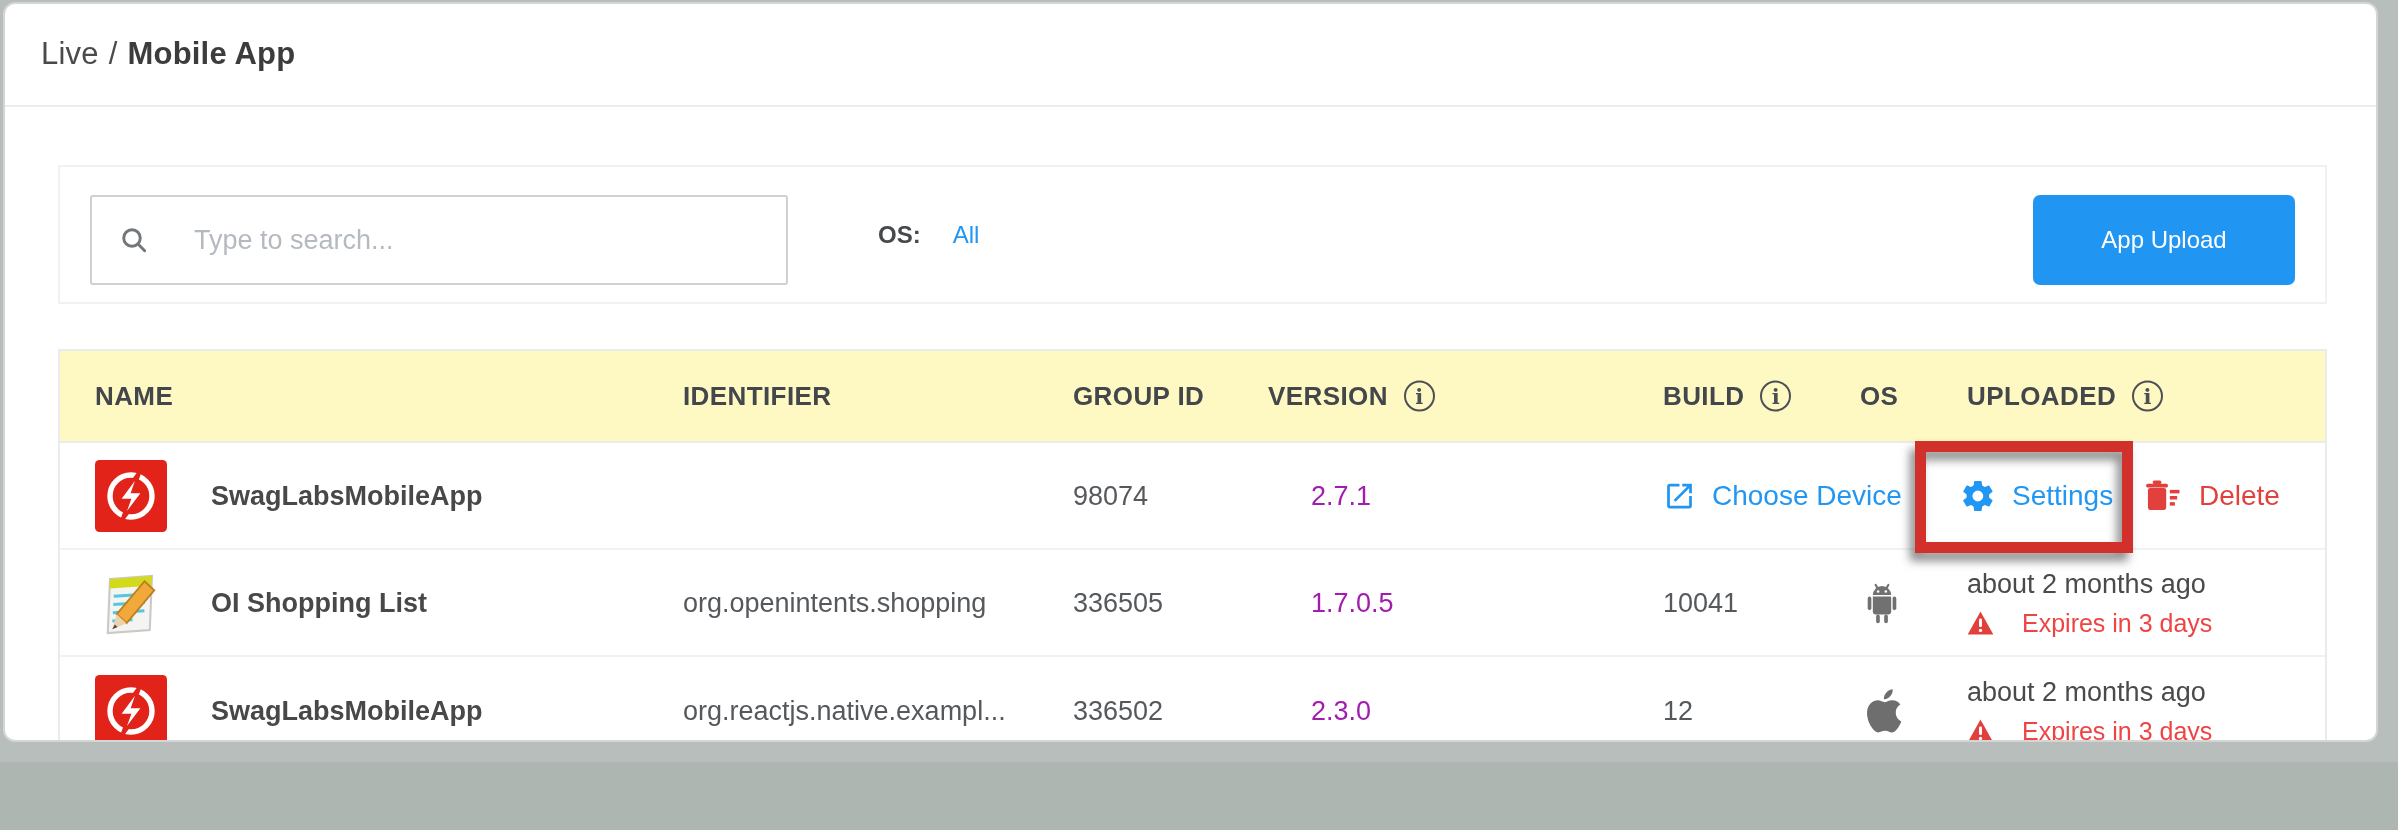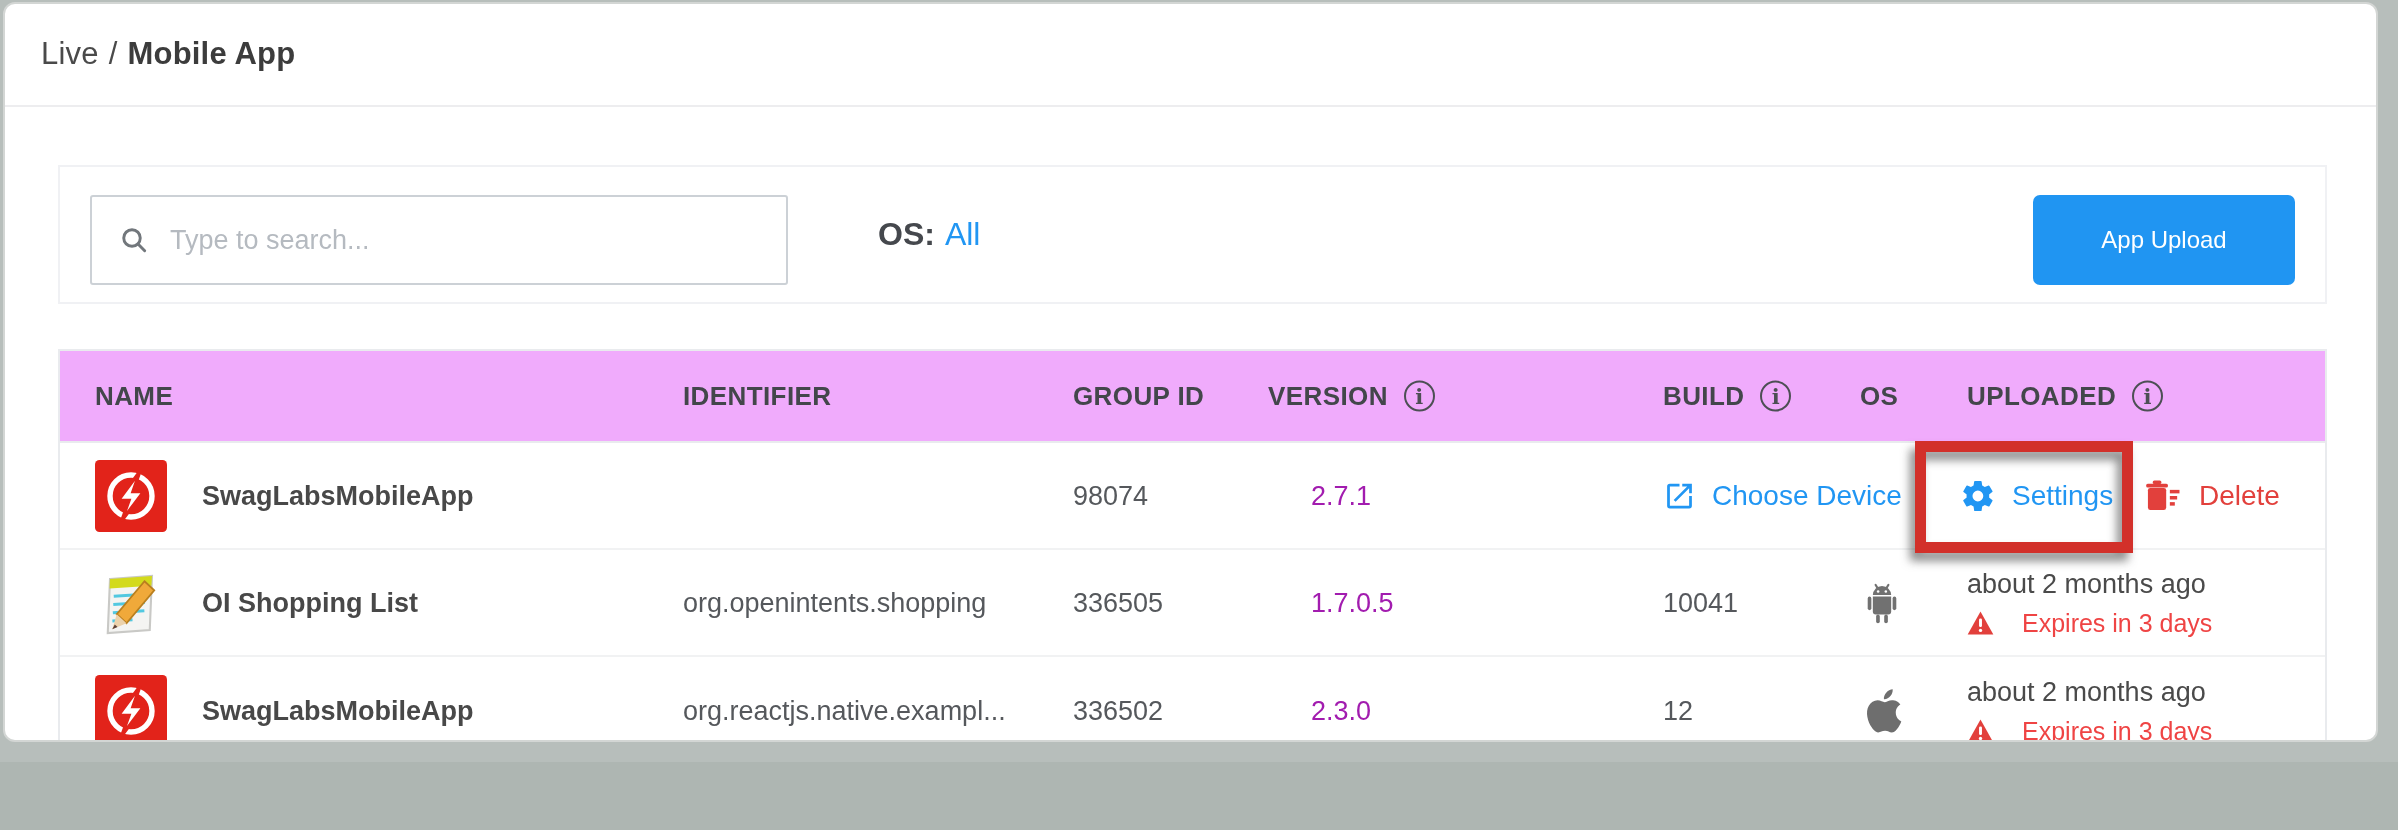--- a/index.html
+++ b/index.html
@@ -32,60 +32,60 @@
     position:absolute; left:53px; top:161px; width:2269px; height:139px;
     background:#fff; border:2px solid #f0f1f4;
   }
   .search-box {
     position:absolute; left:30px; top:28px; width:698px; height:90px;
     border:2px solid #ccd1d6; border-radius:3px; background:#fff;
     display:flex; align-items:center; padding:0 26px; gap:20px;
   }
   .search-box input {
     border:none; outline:none; flex:1; font-size:27px; color:#4a4a4a;
-    font-family:"Liberation Sans", sans-serif; background:transparent;
+    font-family:"Liberation Sans", sans-serif; background:transparent;margin-left:24px;
   }
   .search-box input::placeholder { color:#b5bac0; }
   .os-filter {
     position:absolute; left:818px; top:0; height:100%;
-    display:flex; align-items:center; gap:10px; font-size:32px;
+    display:flex; align-items:center; gap:32px; font-size:24px;
   }
   .os-filter .os-label { color:#45484d; font-weight:600; }
   .os-filter .os-value { color:#2196f3; cursor:pointer; }
   .upload-btn {
     position:absolute; right:30px; top:28px; width:262px; height:90px;
     background:#2095f2; border:none; border-radius:7px;
     color:#fff; font-size:24px; font-family:"Liberation Sans", sans-serif;
     display:flex; align-items:center; justify-content:center; cursor:pointer;
   }
   
   .table-card {
     position:absolute; left:53px; top:345px; width:2269px; height:417px;
     background:#fff; border:2px solid #e9ebee;
   }
   .thead {
-    position:relative; height:92px; background:#f0abfc;
+    position:relative; height:92px; background:#fef9c3;
     border-bottom:2px solid #e9ebee;
   }
   .th {
     position:absolute; top:50%; transform:translateY(-50%);
     display:flex; align-items:center; gap:16px;
     font-size:26px; font-weight:700; color:#43464b; letter-spacing:0.4px;
   }
   .info-badge {
     width:31px; height:31px; border:2.5px solid #4c4f54; border-radius:50%;
     display:inline-flex; align-items:center; justify-content:center;
     font-family:"DejaVu Serif", serif; font-size:21px; font-weight:700;
     color:#4c4f54; line-height:1; cursor:pointer;
   }
   .trow { position:relative; height:107px; border-bottom:2px solid #f1f2f3; background:#fff; }
   .trow:last-child { border-bottom:none; }
   .cell { position:absolute; top:50%; transform:translateY(-50%); font-size:27px; color:#4a4a4a; white-space:nowrap; }
   .app-icon { left:35px; width:72px; height:72px; }
-  .cell-name  { left:142px; font-weight:700; color:#484848; }
+  .cell-name  { left:151px; font-weight:700; color:#484848; }
   .cell-id    { left:623px; color:#55585c; }
   .cell-group { left:1013px; color:#55585c; }
   .cell-ver   { left:1208px; color:#a21caf;margin-left:43px; }
   .cell-build { left:1603px; color:#55585c; }
   .cell-os    { left:1796px; width:52px; display:flex; justify-content:center; }
   .cell-up    { left:1907px; }
   .up-time { font-size:27px; color:#4a4a4a; margin-bottom:9px; }
   .up-expires { display:flex; align-items:center; gap:28px; font-size:25px; color:#ef4444; }
   
   .action { position:absolute; top:50%; transform:translateY(-50%); display:flex; align-items:center; gap:16px; font-size:28px; cursor:pointer; white-space:nowrap; }

